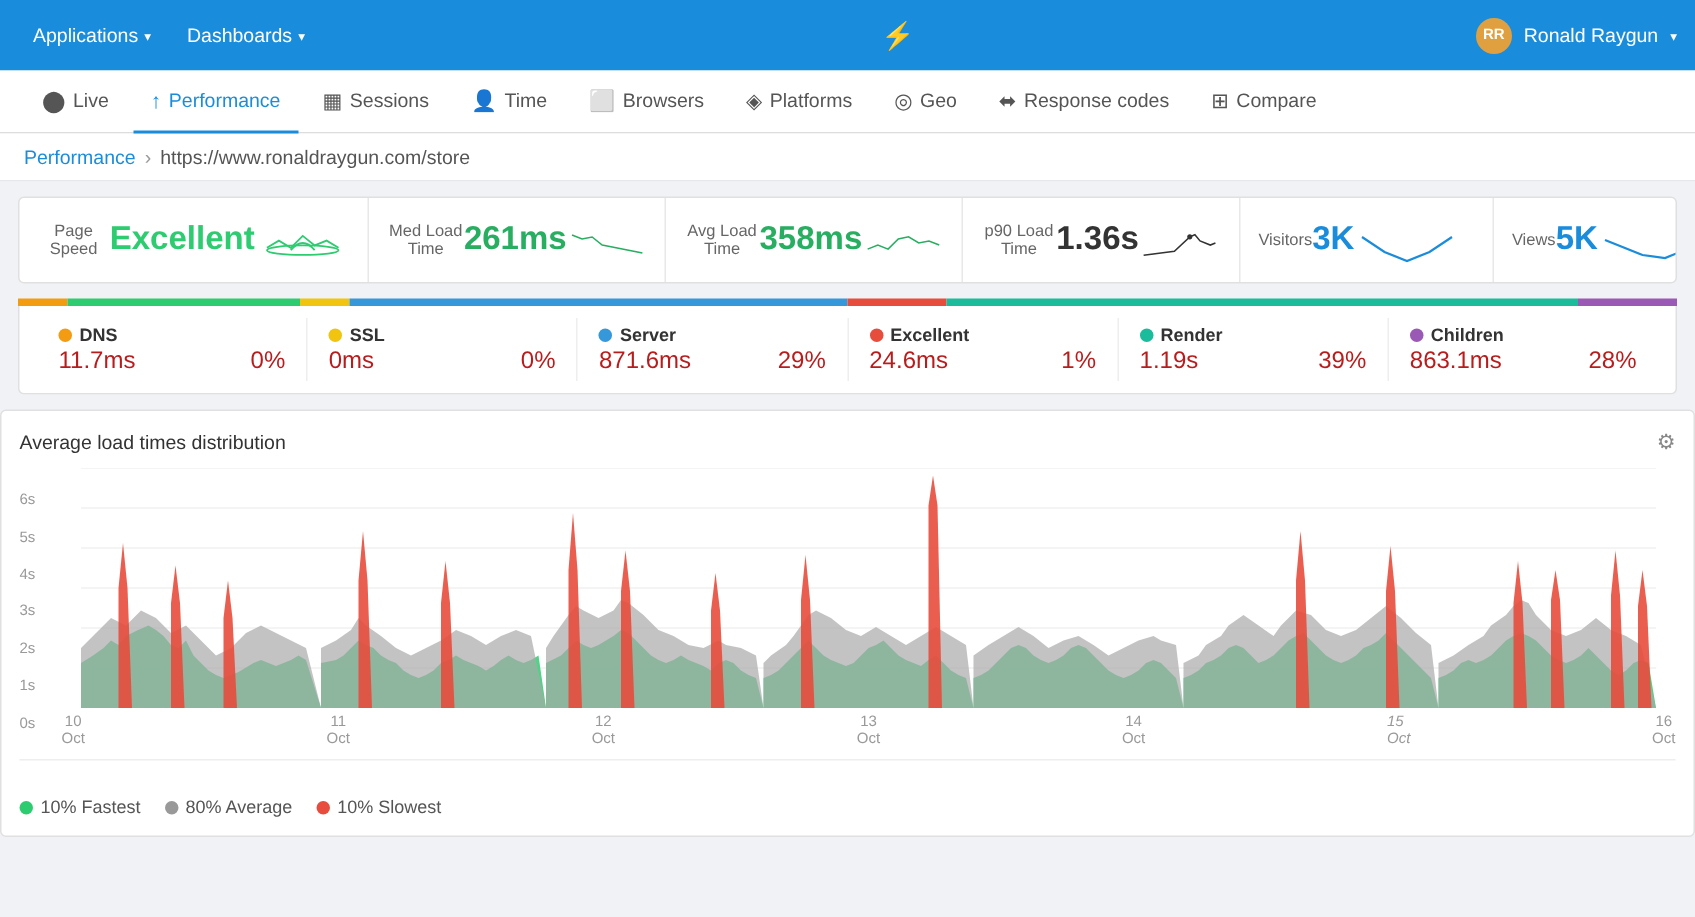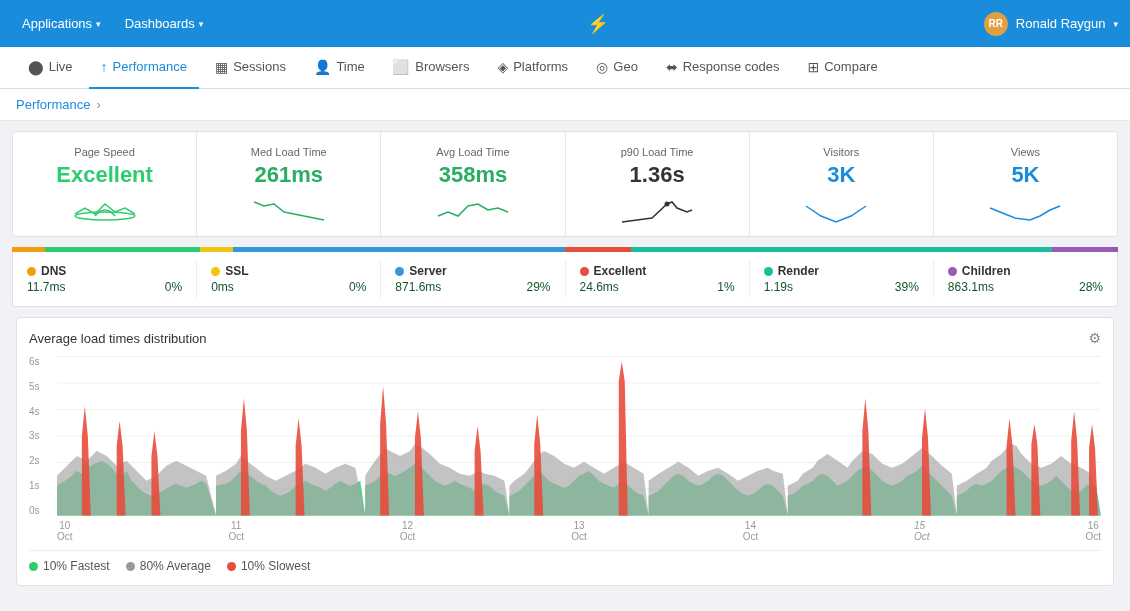--- a/index.html
+++ b/index.html
@@ -65,21 +65,21 @@
       margin: 10px 12px 0;
       border: 1px solid #e0e0e0;
       border-radius: 4px;
       overflow: hidden;
     }
     .metric-card {
       flex: 1;
       padding: 14px 12px 10px;
       text-align: center;
       border-right: 1px solid #e8e8e8;
-      display: flex; flex-direction: column; align-items: center;
+      display: flex; flex-direction: row; align-items: center;
     }
     .metric-card:last-child { border-right: none; align-items: center; }
     .metric-label { font-size: 11px; color: #666; margin-bottom: 4px; font-weight: 500; }
     .metric-value { font-size: 22px; font-weight: 600; margin-bottom: 6px; }
     .metric-value.green { color: #2ecc71; }
     .metric-value.green-med { color: #27ae60; }
     .metric-value.blue { color: #1a8cdc; }
     .metric-value.dark { color: #333; }
     .metric-sparkline { width: 80px; height: 32px; }
 
@@ -92,50 +92,50 @@
 
     
     .timing-row {
       background: white;
       display: flex;
       margin: 0 12px;
       border: 1px solid #e0e0e0;
       border-top: none;
       border-bottom-left-radius: 4px;
       border-bottom-right-radius: 4px;
-      padding: 8px 0;
+      padding: 8px 12px;
     }
     .timing-item {
       flex: 1;
       padding: 4px 14px;
       border-right: 1px solid #eee;
       display: flex; flex-direction: column; gap: 2px;
     }
     .timing-item:last-child { border-right: none; }
     .timing-header { display: flex; align-items: center; gap: 5px; font-size: 12px; font-weight: 600; }
     .timing-dot { width: 9px; height: 9px; border-radius: 50%; flex-shrink: 0; }
-    .timing-values { display: flex; justify-content: space-between; font-size: 12px; color: #14532d; }
+    .timing-values { display: flex; justify-content: space-between; font-size: 16px; color: #b91c1c; }
 
     
     .chart-section {
       background: white;
-      margin: 10px 16px;
+      margin: 10px 0;
       border: 1px solid #e0e0e0;
       border-radius: 4px;
       padding: 12px;
     }
     .chart-header {
       display: flex; justify-content: space-between; align-items: center;
       margin-bottom: 10px;
     }
     .chart-title { font-size: 13px; font-weight: 500; color: #333; }
     .gear-icon { color: #888; cursor: pointer; font-size: 14px; }
 
     .chart-legend {
-      display: flex; gap: 16px; margin-top: 8px; padding-top: 8px;
+      display: flex; gap: 16px; margin-top: 8px; padding-top: 24px;
       border-top: 1px solid #eee;
       font-size: 12px; color: #555;
     }
     .legend-item { display: flex; align-items: center; gap: 5px; }
     .legend-dot { width: 9px; height: 9px; border-radius: 50%; }
   </style>
 </head>
 <body>
 
 <div class="top-nav">
@@ -194,20 +194,21 @@
   </div>
   <div class="tab">
     <span class="tab-icon">⊞</span>
     <span>Compare</span>
   </div>
 </div>
 
 <div class="breadcrumb-bar">
   <span class="breadcrumb-link">Performance</span>
   <span class="breadcrumb-sep">›</span>
+  <span class="breadcrumb-current">https://www.ronaldraygun.com/store</span>
 </div>
 
 <div class="metrics-row">
 
   <div class="metric-card">
     <div class="metric-label">Page Speed</div>
     <div class="metric-value green">Excellent</div>
     <svg class="metric-sparkline" viewBox="0 0 80 32">
       <polyline points="10,20 20,14 30,20 40,10 50,18 60,14 70,20" fill="none" stroke="#2ecc71" stroke-width="1.5"></polyline>
       <ellipse cx="40" cy="22" rx="30" ry="4" fill="none" stroke="#2ecc71" stroke-width="1.5"></ellipse>
@@ -330,21 +331,21 @@
   </div>
   </div>
 
 <div class="chart-section">
   <div class="chart-header">
     <span class="chart-title">Average load times distribution</span>
     <span class="gear-icon">⚙</span>
   </div>
   <div style="position:relative; padding-left:28px;">
 
-    <div style="position:absolute;left:0;top:0;height:160px;display:flex;flex-direction:column;justify-content:space-between;">
+    <div style="position:absolute;left:0;top:16px;height:160px;display:flex;flex-direction:column;justify-content:space-between;">
       <span style="font-size:10px;color:#999;">6s</span>
       <span style="font-size:10px;color:#999;">5s</span>
       <span style="font-size:10px;color:#999;">4s</span>
       <span style="font-size:10px;color:#999;">3s</span>
       <span style="font-size:10px;color:#999;">2s</span>
       <span style="font-size:10px;color:#999;">1s</span>
       <span style="font-size:10px;color:#999;">0s</span>
     </div>
 
     <svg viewBox="0 0 1050 160" style="width:100%;height:160px;display:block;">

